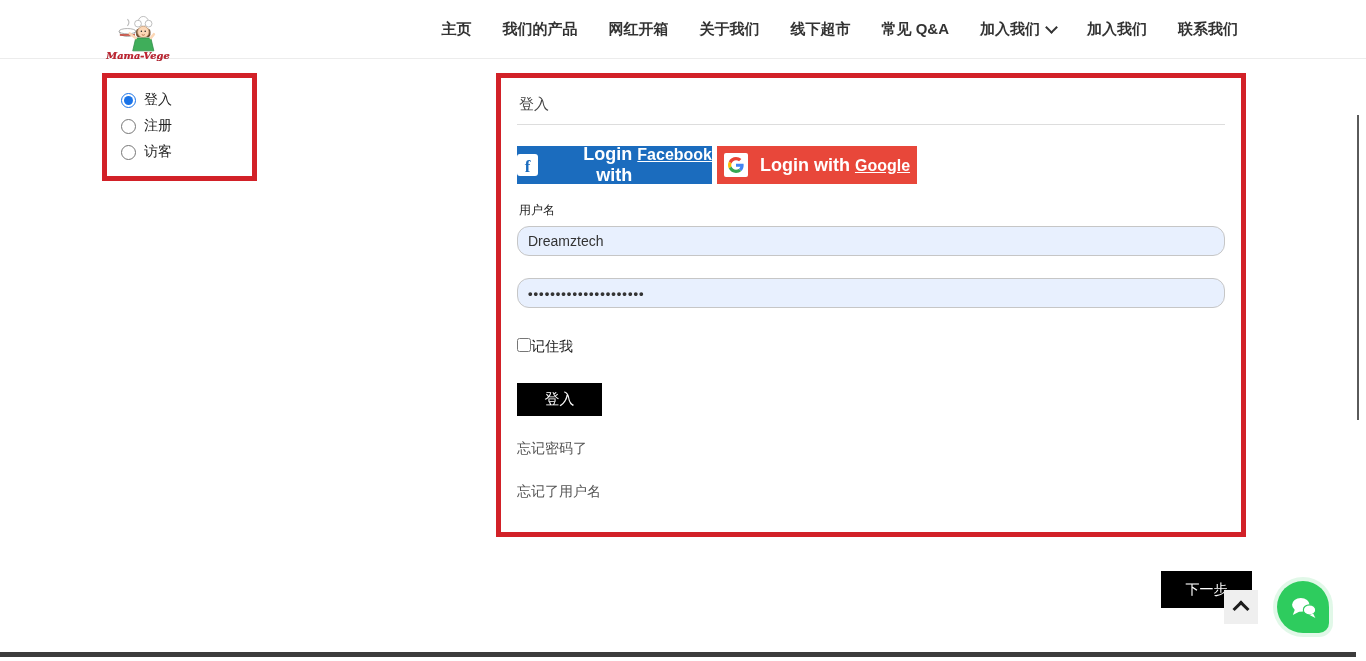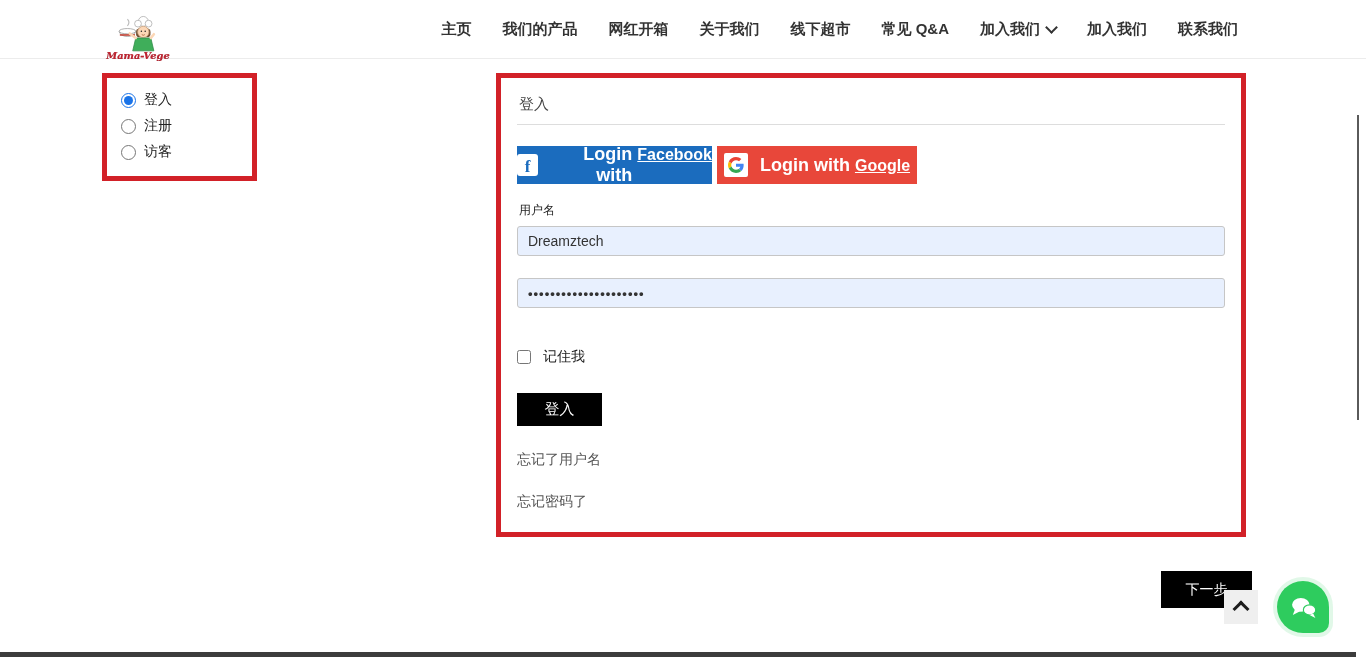--- a/index.html
+++ b/index.html
@@ -40,26 +40,26 @@
   .fb-f{color:#1b6cbe;font-weight:700;font-size:17px;line-height:19px;
         font-family:"Liberation Serif",serif;}
   .gg-badge{width:24px;height:24px;background:#fff;border-radius:2px;display:flex;
             align-items:center;justify-content:center;}
   .social-text{color:#fff;display:flex;align-items:baseline;gap:5px;}
   .social-prefix{font-size:18px;font-weight:600;text-align:right;}
   .social-brand{font-size:16px;font-weight:600;text-decoration:underline;}
 
   .field-label{font-size:12px;color:#222;margin:0 0 7px 2px;}
   .text-input{display:block;width:100%;height:30px;box-sizing:border-box;
-              background:#e8f0fe;border:1px solid #c6c6c6;border-radius:3px;
+              background:#e8f0fe;border:1px solid #c6c6c6;border-radius:12px;
               padding:0 10px;font-size:14px;color:#333;outline:none;
               font-family:"Liberation Sans","DejaVu Sans",sans-serif;}
   .pw{letter-spacing:1px;font-weight:700;font-size:13px;}
   .mb-big{margin-bottom:22px;}
-  .remember-row{display:flex;align-items:center;gap:12px;margin-top:40px;font-size:14px;color:#222;}
+  .remember-row{display:flex;align-items:flex-start;gap:0;margin-top:30px;font-size:14px;color:#222;}
   .remember-row input{width:14px;height:14px;margin:0;cursor:pointer;}
   .btn-submit{margin-top:27px;width:85px;height:33px;background:#000;color:#fff;border:none;
               font-size:15px;display:flex;align-items:center;justify-content:center;cursor:pointer;
               font-family:"Liberation Sans","DejaVu Sans",sans-serif;}
   .forgot{font-size:14px;color:#555;cursor:pointer;display:block;}
   .forgot1{margin-top:24px;}
   .forgot2{margin-top:25px;}
 
   
   .btn-next{position:absolute;left:1161px;top:571px;width:91px;height:37px;background:#000;
@@ -169,22 +169,22 @@
 
     <input class="text-input pw" type="text" value="•••••••••••••••••••••" style="">
 
     <label class="remember-row">
       <input type="checkbox" style="">
       <span>记住我</span>
     </label>
 
     <button class="btn-submit">登入</button>
 
+    <span class="forgot forgot1">忘记密码了</span>
     <span class="forgot forgot2">忘记了用户名</span>
-    <span class="forgot forgot1">忘记密码了</span>
   </div>
 
   <div class="btn-next">下一步</div>
   <div class="scroll-top">
     <span class="chev-up"></span>
   </div>
   <div class="chat-bubble">
     <svg width="32" height="30" viewBox="0 0 44 40">
       <ellipse cx="19" cy="17" rx="12" ry="9.5" fill="#fff"></ellipse>
       <path d="M11 23 L8 31 L18 26 Z" fill="#fff"></path>

